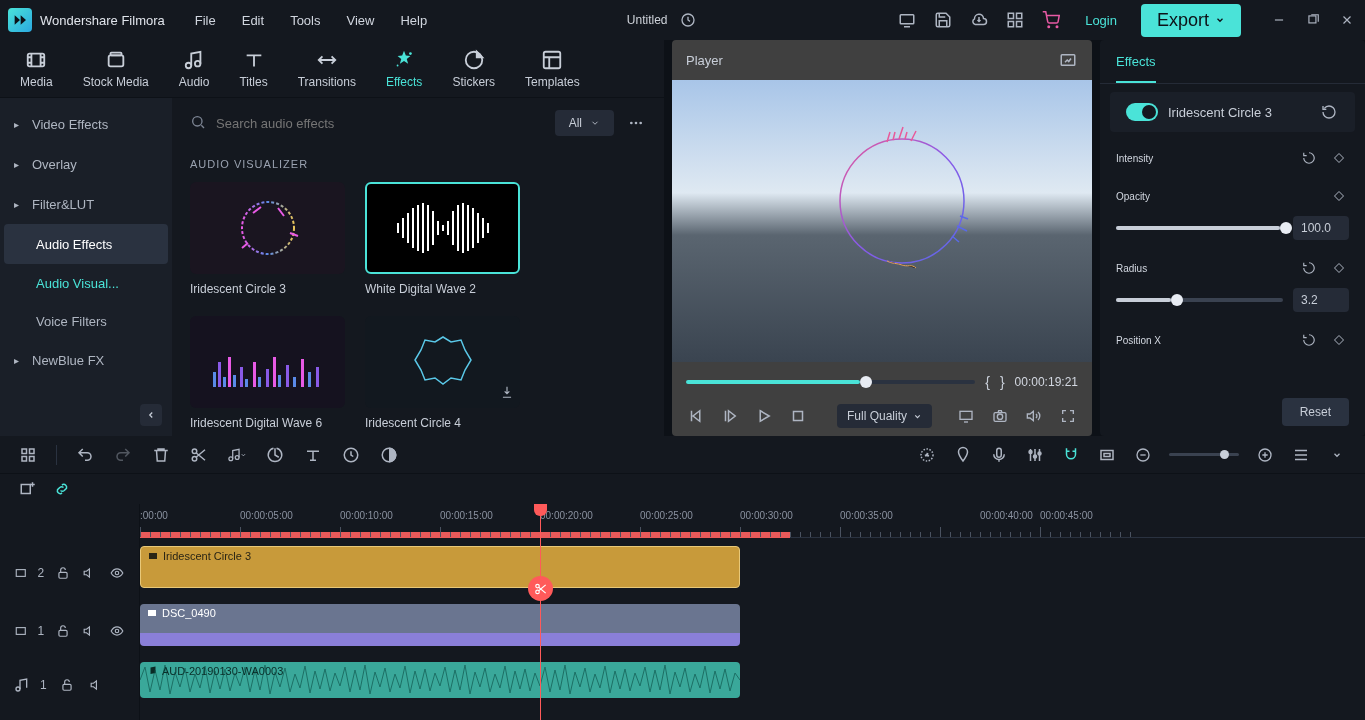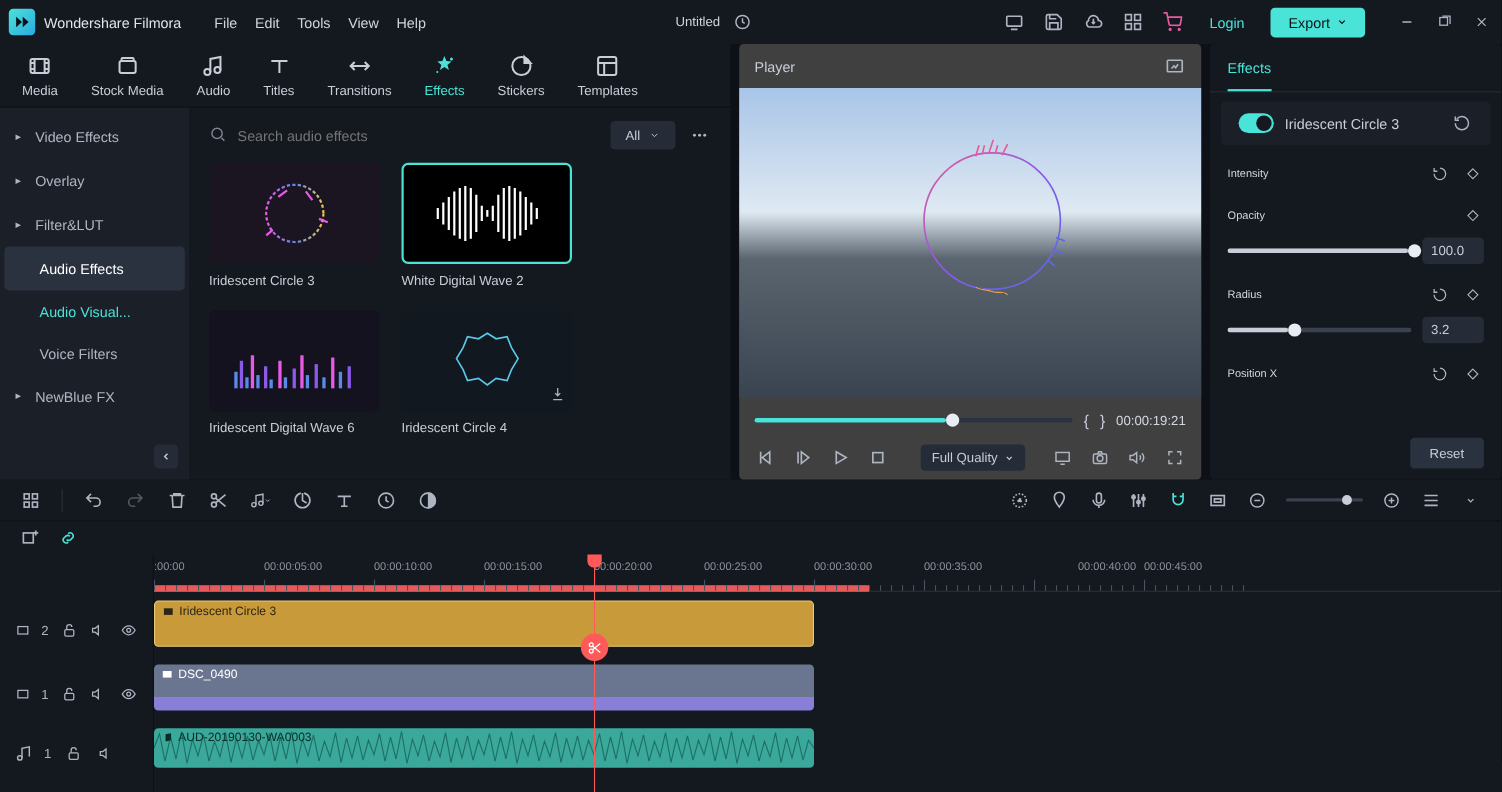--- a/index.html
+++ b/index.html
@@ -1,27 +1,27 @@
 <!DOCTYPE html>
 <html><head>
 <meta charset="utf-8">
 <style>
 *{margin:0;padding:0;box-sizing:border-box;font-family:-apple-system,BlinkMacSystemFont,"Segoe UI",sans-serif;user-select:none}
 body{background:#0d1117;color:#c8ced8;width:1365px;height:720px;overflow:hidden;font-size:12px}
 .titlebar{height:40px;background:#14181f;display:flex;align-items:center;padding:0 8px}
 .logo{width:24px;height:24px;background:linear-gradient(135deg,#4ae3d8,#2ba9e0);border-radius:4px;display:flex;align-items:center;justify-content:center;margin-right:8px}
 .logo svg{width:16px;height:16px}
 .app-name{font-size:13px;color:#e0e4eb;margin-right:30px}
-.menu{display:flex;gap:16px}
+.menu{display:flex;gap:26px}
 .menu span{font-size:13px;color:#d0d5de;cursor:pointer}
 .title-center{flex:1;text-align:center;display:flex;justify-content:center;align-items:center;gap:10px;color:#cfd3da}
 .title-right{display:flex;align-items:center;gap:16px}
 .icon-btn{width:20px;height:20px;display:flex;align-items:center;justify-content:center;cursor:pointer;color:#aeb5c2}
 .login-btn{color:#4ae3d8;font-size:13px;padding:4px 8px;cursor:pointer}
-.export-btn{background:#4ae3d8;color:#0d1117;padding:6px 16px;border-radius:4px;font-size:13px;display:flex;align-items:center;gap:6px;cursor:pointer}
+.export-btn{background:#4ae3d8;color:#0d1117;padding:6px 16px;border-radius:4px;font-size:18px;display:flex;align-items:center;gap:6px;cursor:pointer}
 .win-ctrl{display:flex;gap:14px;margin-left:12px}
 
 .workarea{display:flex;height:396px}
 .left-panel{width:664px;display:flex;flex-direction:column}
 .nav-tabs{height:58px;background:#14181f;display:flex;align-items:center;padding:0 20px;gap:30px;border-bottom:1px solid #0d1117}
 .nav-tab{display:flex;flex-direction:column;align-items:center;gap:4px;cursor:pointer;color:#c8ced8;font-size:12px}
 .nav-tab.active{color:#4ae3d8}
 .nav-tab .tab-icon{width:22px;height:22px;display:flex;align-items:center;justify-content:center}
 
 .browser{flex:1;display:flex;background:#14181f}
@@ -320,20 +320,21 @@
               </svg>
             </div>
           <span class="icon-btn">
               <svg width="16" height="16" viewBox="0 0 24 24" fill="currentColor">
                 <circle cx="5" cy="12" r="2"></circle>
                 <circle cx="12" cy="12" r="2"></circle>
                 <circle cx="19" cy="12" r="2"></circle>
               </svg>
             </span>
         </div>
+        <div class="cat-title">AUDIO VISUALIZER</div>
         <div class="thumb-grid">
           <div class="thumb-card">
             <div class="thumb" style="background:#1a1520">
                 <svg width="120" height="80" viewBox="0 0 120 80">
                   <circle cx="60" cy="40" r="26" fill="none" stroke="url(#g1)" stroke-width="2" stroke-dasharray="3 2"></circle>
                   <defs>
                     <linearGradient id="g1">
                       <stop offset="0" stop-color="#e85ae5"></stop>
                       <stop offset=".5" stop-color="#5a8ae8"></stop>
                       <stop offset="1" stop-color="#e8c45a"></stop>

